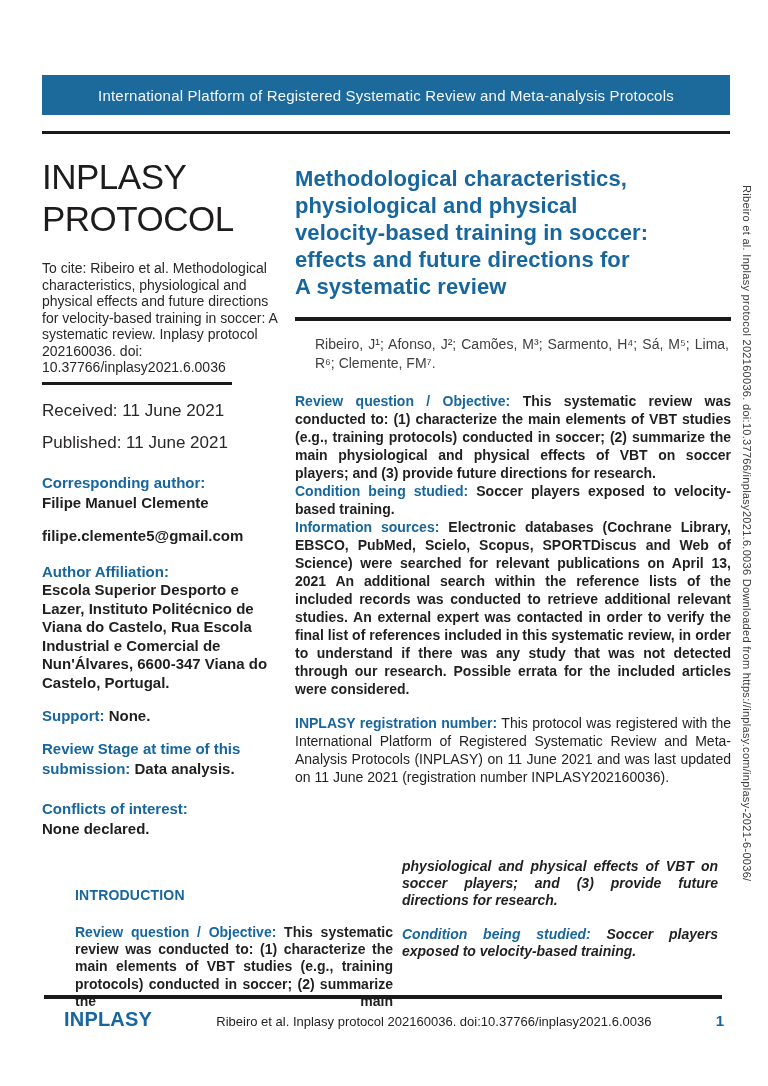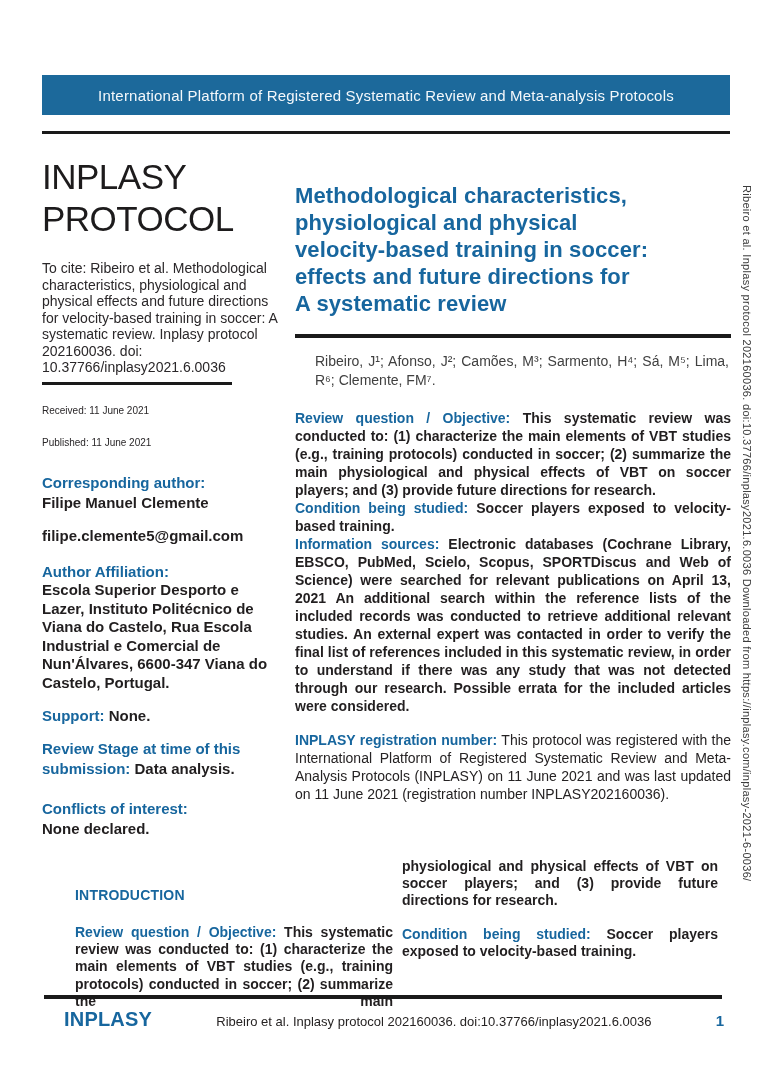--- a/index.html
+++ b/index.html
@@ -17,44 +17,44 @@
   .banner{position:absolute;left:42px;top:75px;width:688px;height:40px;
     background:var(--banner);display:flex;align-items:center;justify-content:center;}
   .banner span{color:#f4f8fb;font-size:15px;letter-spacing:.2px;}
   .rule-top{position:absolute;left:42px;top:131px;width:688px;height:3px;background:var(--rule);}
 
   
   .left-col{position:absolute;left:42px;top:156px;width:238px;}
   .masthead{font-size:35px;line-height:42px;font-weight:400;color:#1d1b1c;letter-spacing:-.5px;}
   .cite{margin-top:20px;font-size:14px;line-height:16.5px;color:#2a2729;}
   .rule-left{margin-top:6px;width:190px;height:3px;background:var(--rule);}
-  .meta{margin-top:16px;font-size:10px;line-height:20px;color:#2a2729;}
+  .meta{margin-top:16px;font-size:17px;line-height:20px;color:#2a2729;}
   .meta.pub{margin-top:12px;}
   .blk{margin-top:20px;font-size:15px;line-height:20px;font-weight:bold;}
   .blk .lbl{color:var(--blue);}
   .blk.email{margin-top:13px;}
   .blk.affil{margin-top:17px;line-height:18.5px;}
   .blk.support{margin-top:14px;}
   .blk.stage{margin-top:13px;}
   .blk.conflicts{margin-top:20px;}
 
   
   .right-col{position:absolute;left:295px;top:158px;width:436px;}
-  .title{margin-top:24px;font-size:22px;line-height:27px;font-weight:bold;color:var(--blue);letter-spacing:.1px;}
+  .title{margin-top:7px;font-size:22px;line-height:27px;font-weight:bold;color:var(--blue);letter-spacing:.1px;}
   .rule-right{margin-top:17px;width:436px;height:4px;background:var(--rule);}
   .authors{margin-top:14px;margin-left:20px;width:414px;font-size:14px;line-height:18.5px;color:#404040;text-align:justify;}
   .sections{margin-top:20px;}
   .sec{font-size:14px;line-height:18px;font-weight:bold;text-align:justify;color:#221f20;}
   .sec .lbl{color:var(--blue);}
   .registration{margin-top:16px;font-size:14px;line-height:18px;font-weight:400;text-align:justify;color:#252223;}
   .registration .lbl{color:var(--blue);font-weight:bold;}
 
   
   .body-left{position:absolute;left:75px;top:887px;width:318px;}
-  .body-right{position:absolute;left:402px;top:858px;width:316px;}
+  .body-right{position:absolute;left:402px;top:858px;width:316px;font-style:italic;}
   .intro-h{font-size:14px;font-weight:bold;color:var(--blue);letter-spacing:.2px;}
   .bodypar{margin-top:21px;font-size:14px;line-height:17.2px;font-weight:bold;text-align:justify;color:#221f20;}
   .bodypar.first{margin-top:0;}
   .bodypar .lbl{color:var(--blue);}
   .stretch-last{text-align-last:justify;}
   .body-right .cond{margin-top:16px;}
 
   
   .rule-foot{position:absolute;left:44px;top:995px;width:678px;height:4px;background:var(--rule);}
   .footer-row{position:absolute;left:42px;top:1008px;width:688px;display:flex;align-items:baseline;}

